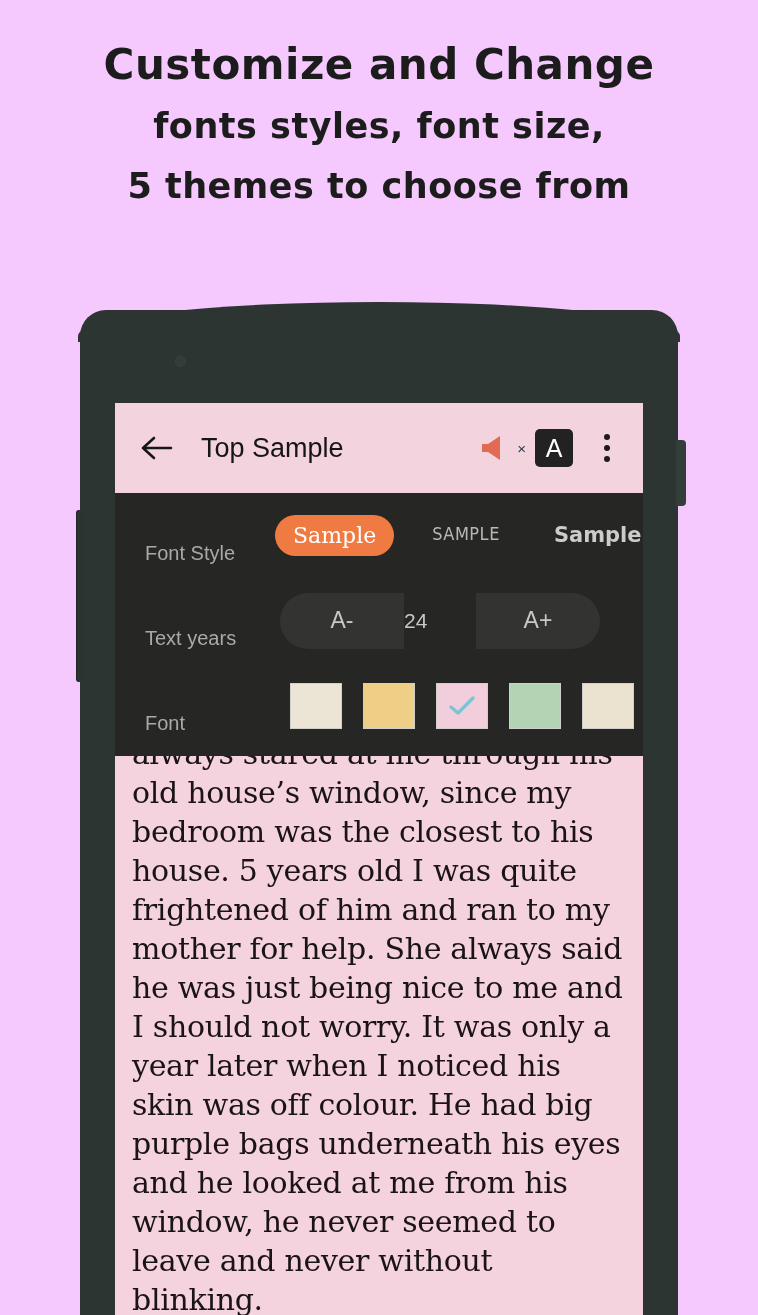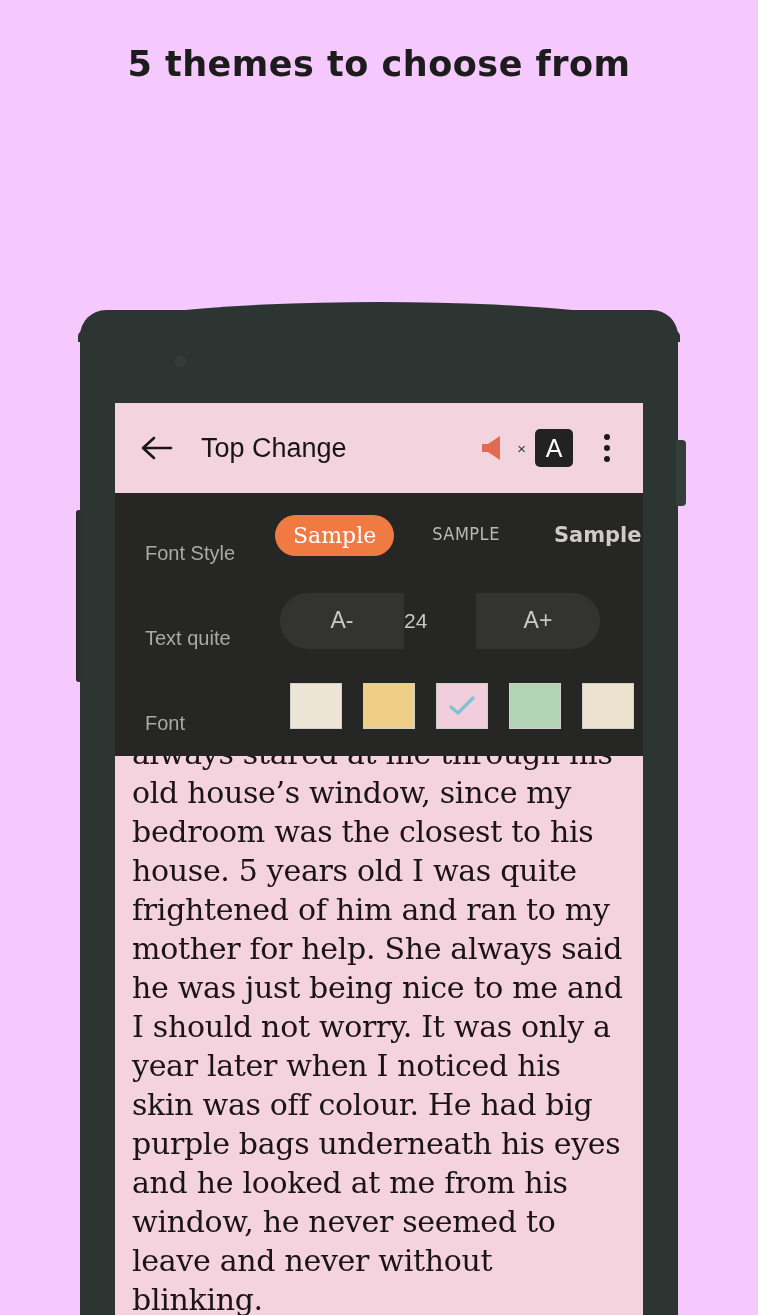--- a/index.html
+++ b/index.html
@@ -254,40 +254,42 @@
     line-height:39px;
     color:#1a1417;
     margin-top:-22px;
     letter-spacing:-0.3px;
   }
 </style>
 </head>
 <body style="background: rgb(245, 201, 253);">
 
 <div id="promo">
+  <div class="promo-line" id="promo-line-1">Customize and Change</div>
+  <div class="promo-line" id="promo-line-2">fonts styles,  font size,</div>
   <div class="promo-line" id="promo-line-3">5 themes to choose from</div>
 </div>
 
 <div id="phone" style="background: rgb(44, 53, 50);">
   <div id="phone-top-curve" style="background: rgb(44, 53, 50);"></div>
   <div id="sensor-dot"></div>
   <div id="camera-dot"></div>
   <div id="btn-left"></div>
   <div id="btn-right"></div>
 
   <div id="screen">
 
     <div id="appbar" style="background: rgb(243, 211, 221);">
       <div id="back-arrow">
         <svg width="32" height="26" viewBox="0 0 32 26" aria-hidden="true">
           <path d="M2 13 L13 3 M2 13 L13 23 M2 13 H30" stroke="#161616" stroke-width="2.6" fill="none" stroke-linecap="round" stroke-linejoin="round"></path>
         </svg>
       </div>
 
-      <div id="appbar-title">Top Change</div>
+      <div id="appbar-title">Top Sample</div>
 
       <div id="speaker-mute">
         <svg width="34" height="30" viewBox="0 0 34 30" aria-hidden="true">
           <path d="M3 11 H9 L21 3 V27 L9 19 H3 Z" fill="#e06a52"></path>
         </svg>
         <span class="mute-x">×</span>
       </div>
 
       <div id="font-box">A</div>
 
@@ -304,21 +306,21 @@
         <div class="row-label">Font Style</div>
         <div id="font-style-options">
           <div class="chip selected" id="chip-0" style="background: rgb(239, 123, 67);">Sample</div>
           <div class="chip" id="chip-1">SAMPLE</div>
           <div class="chip" id="chip-2">Sample</div>
           <div class="chip" id="chip-3">Sample</div>
         </div>
       </div>
 
       <div class="settings-row" id="row-text-size">
-        <div class="row-label">Text quite</div>
+        <div class="row-label">Text years</div>
         <div id="text-size-controls">
           <div class="step-btn" id="btn-decrease">A-</div>
           <div id="size-value">24</div>
           <div class="step-btn" id="btn-increase">A+</div>
         </div>
       </div>
 
       <div class="settings-row" id="row-theme">
         <div class="row-label">Font</div>
         <div id="theme-swatches">

